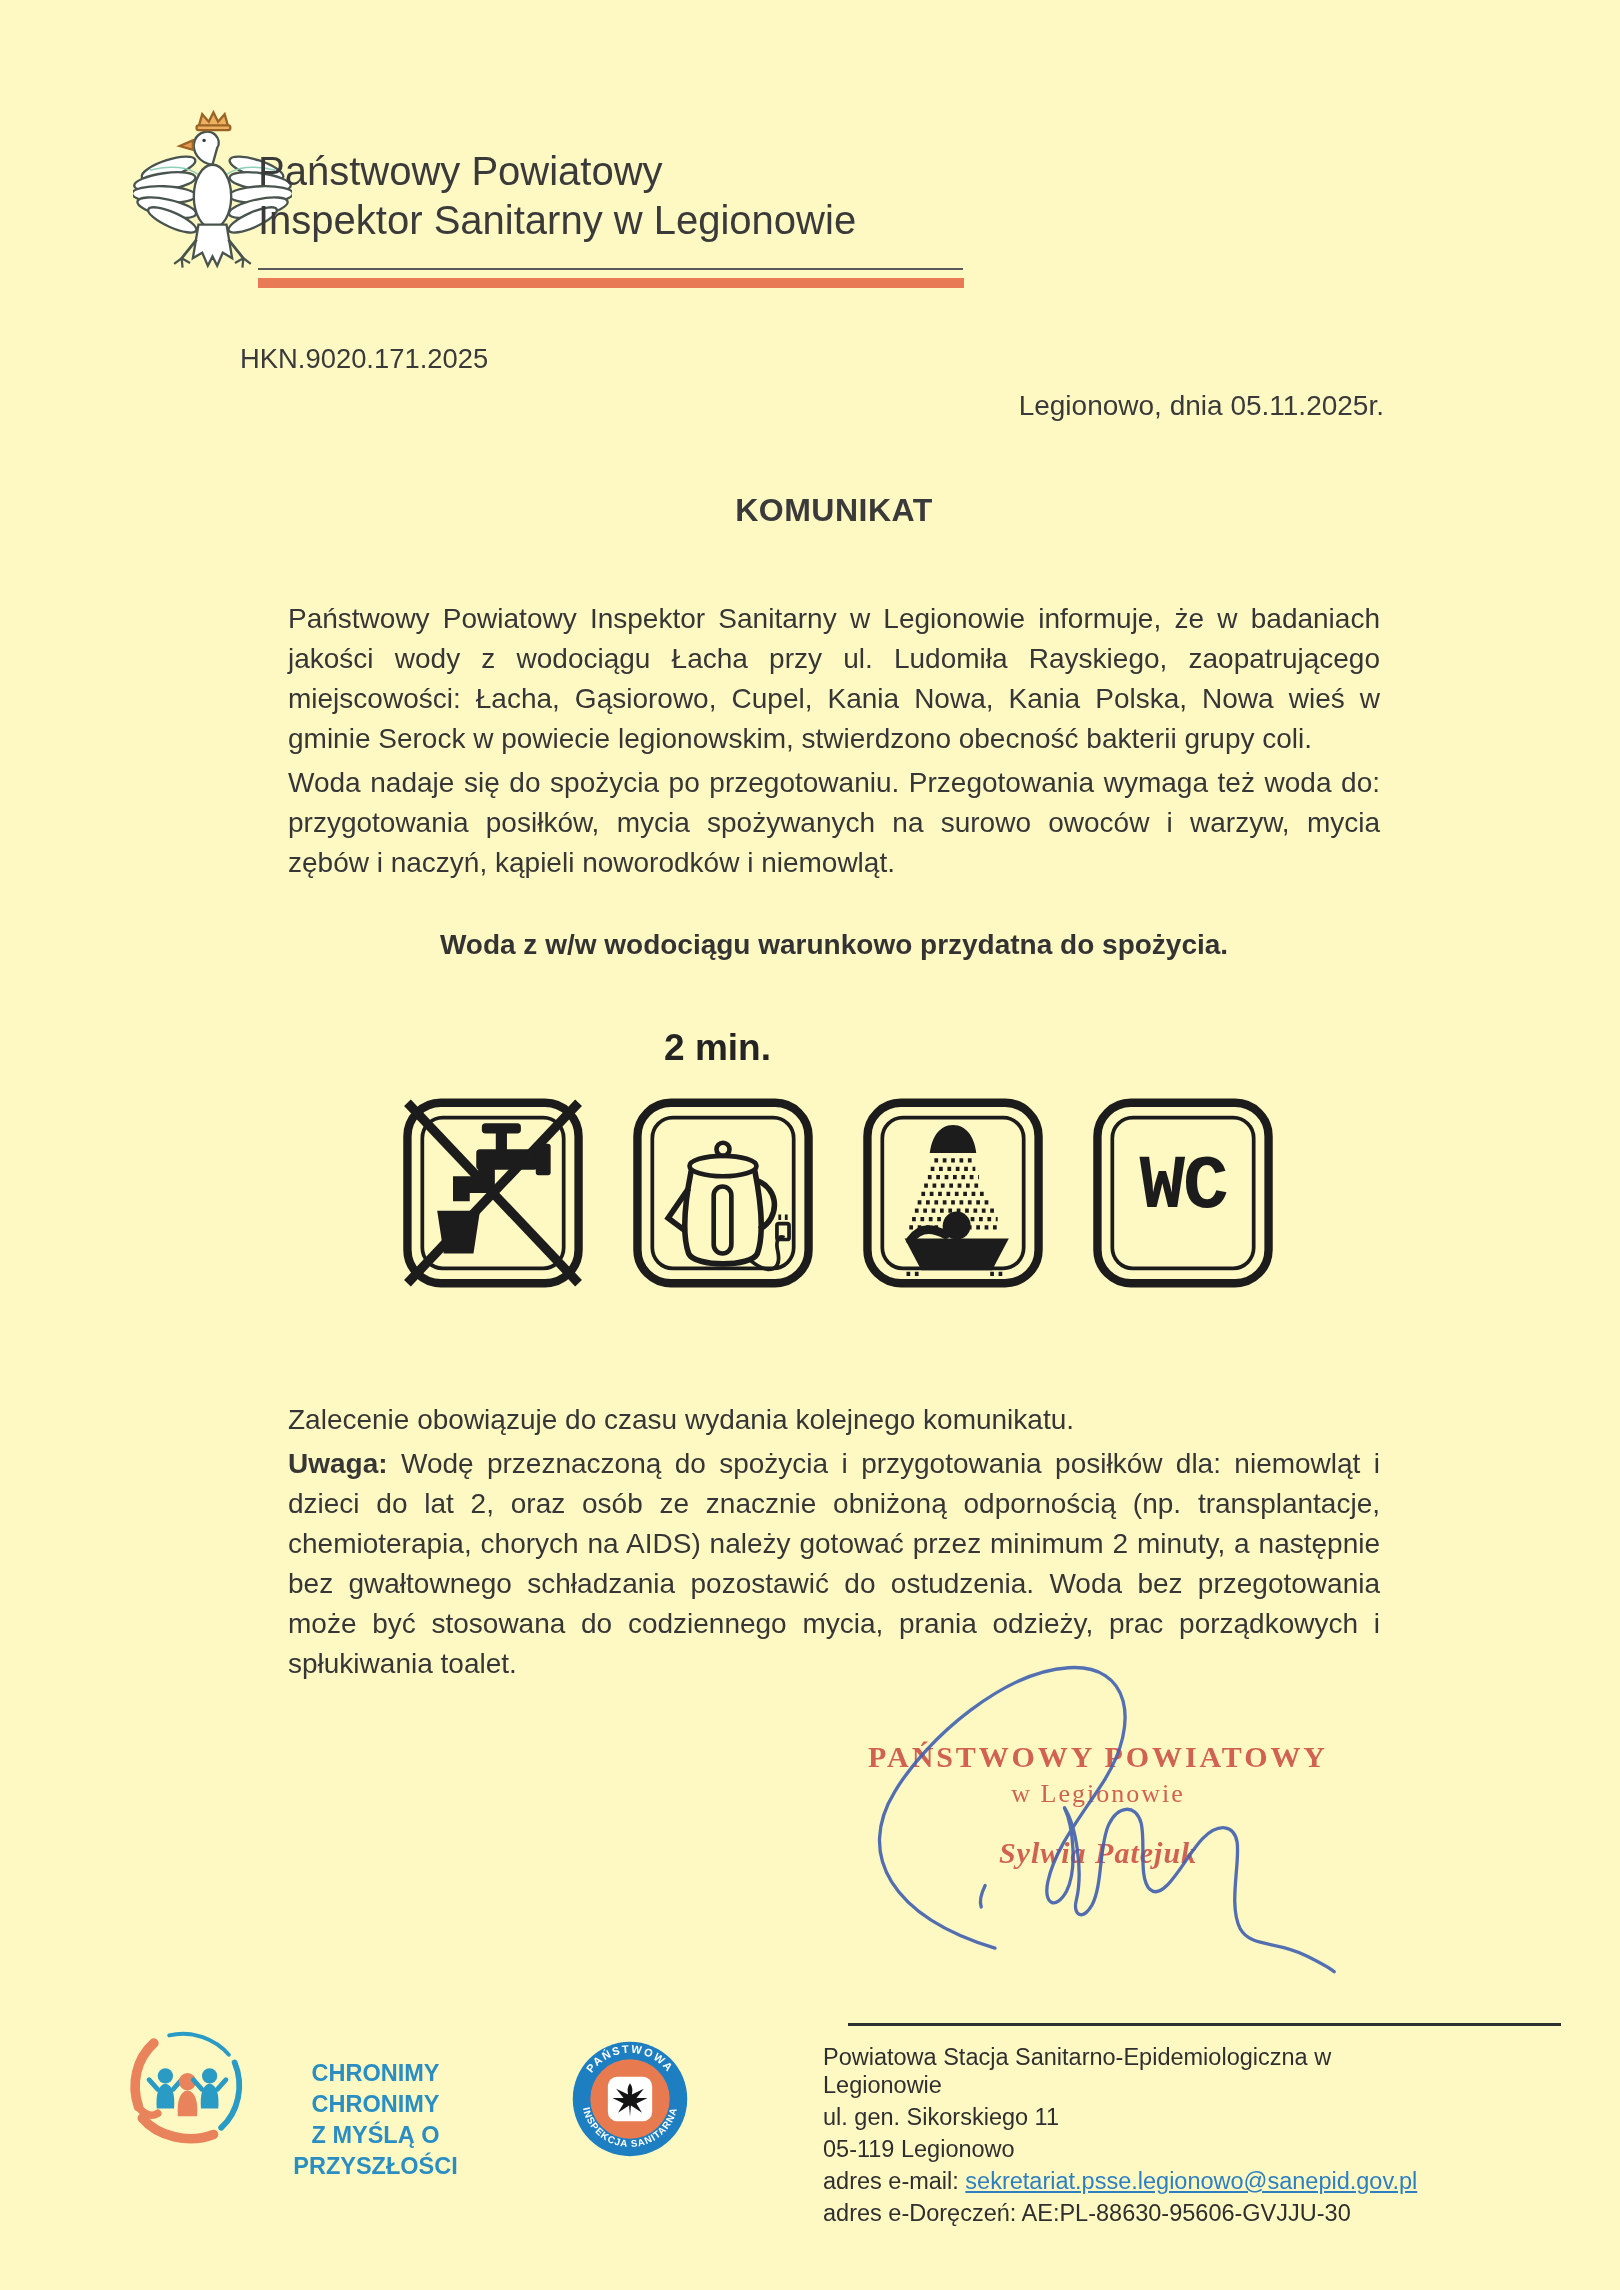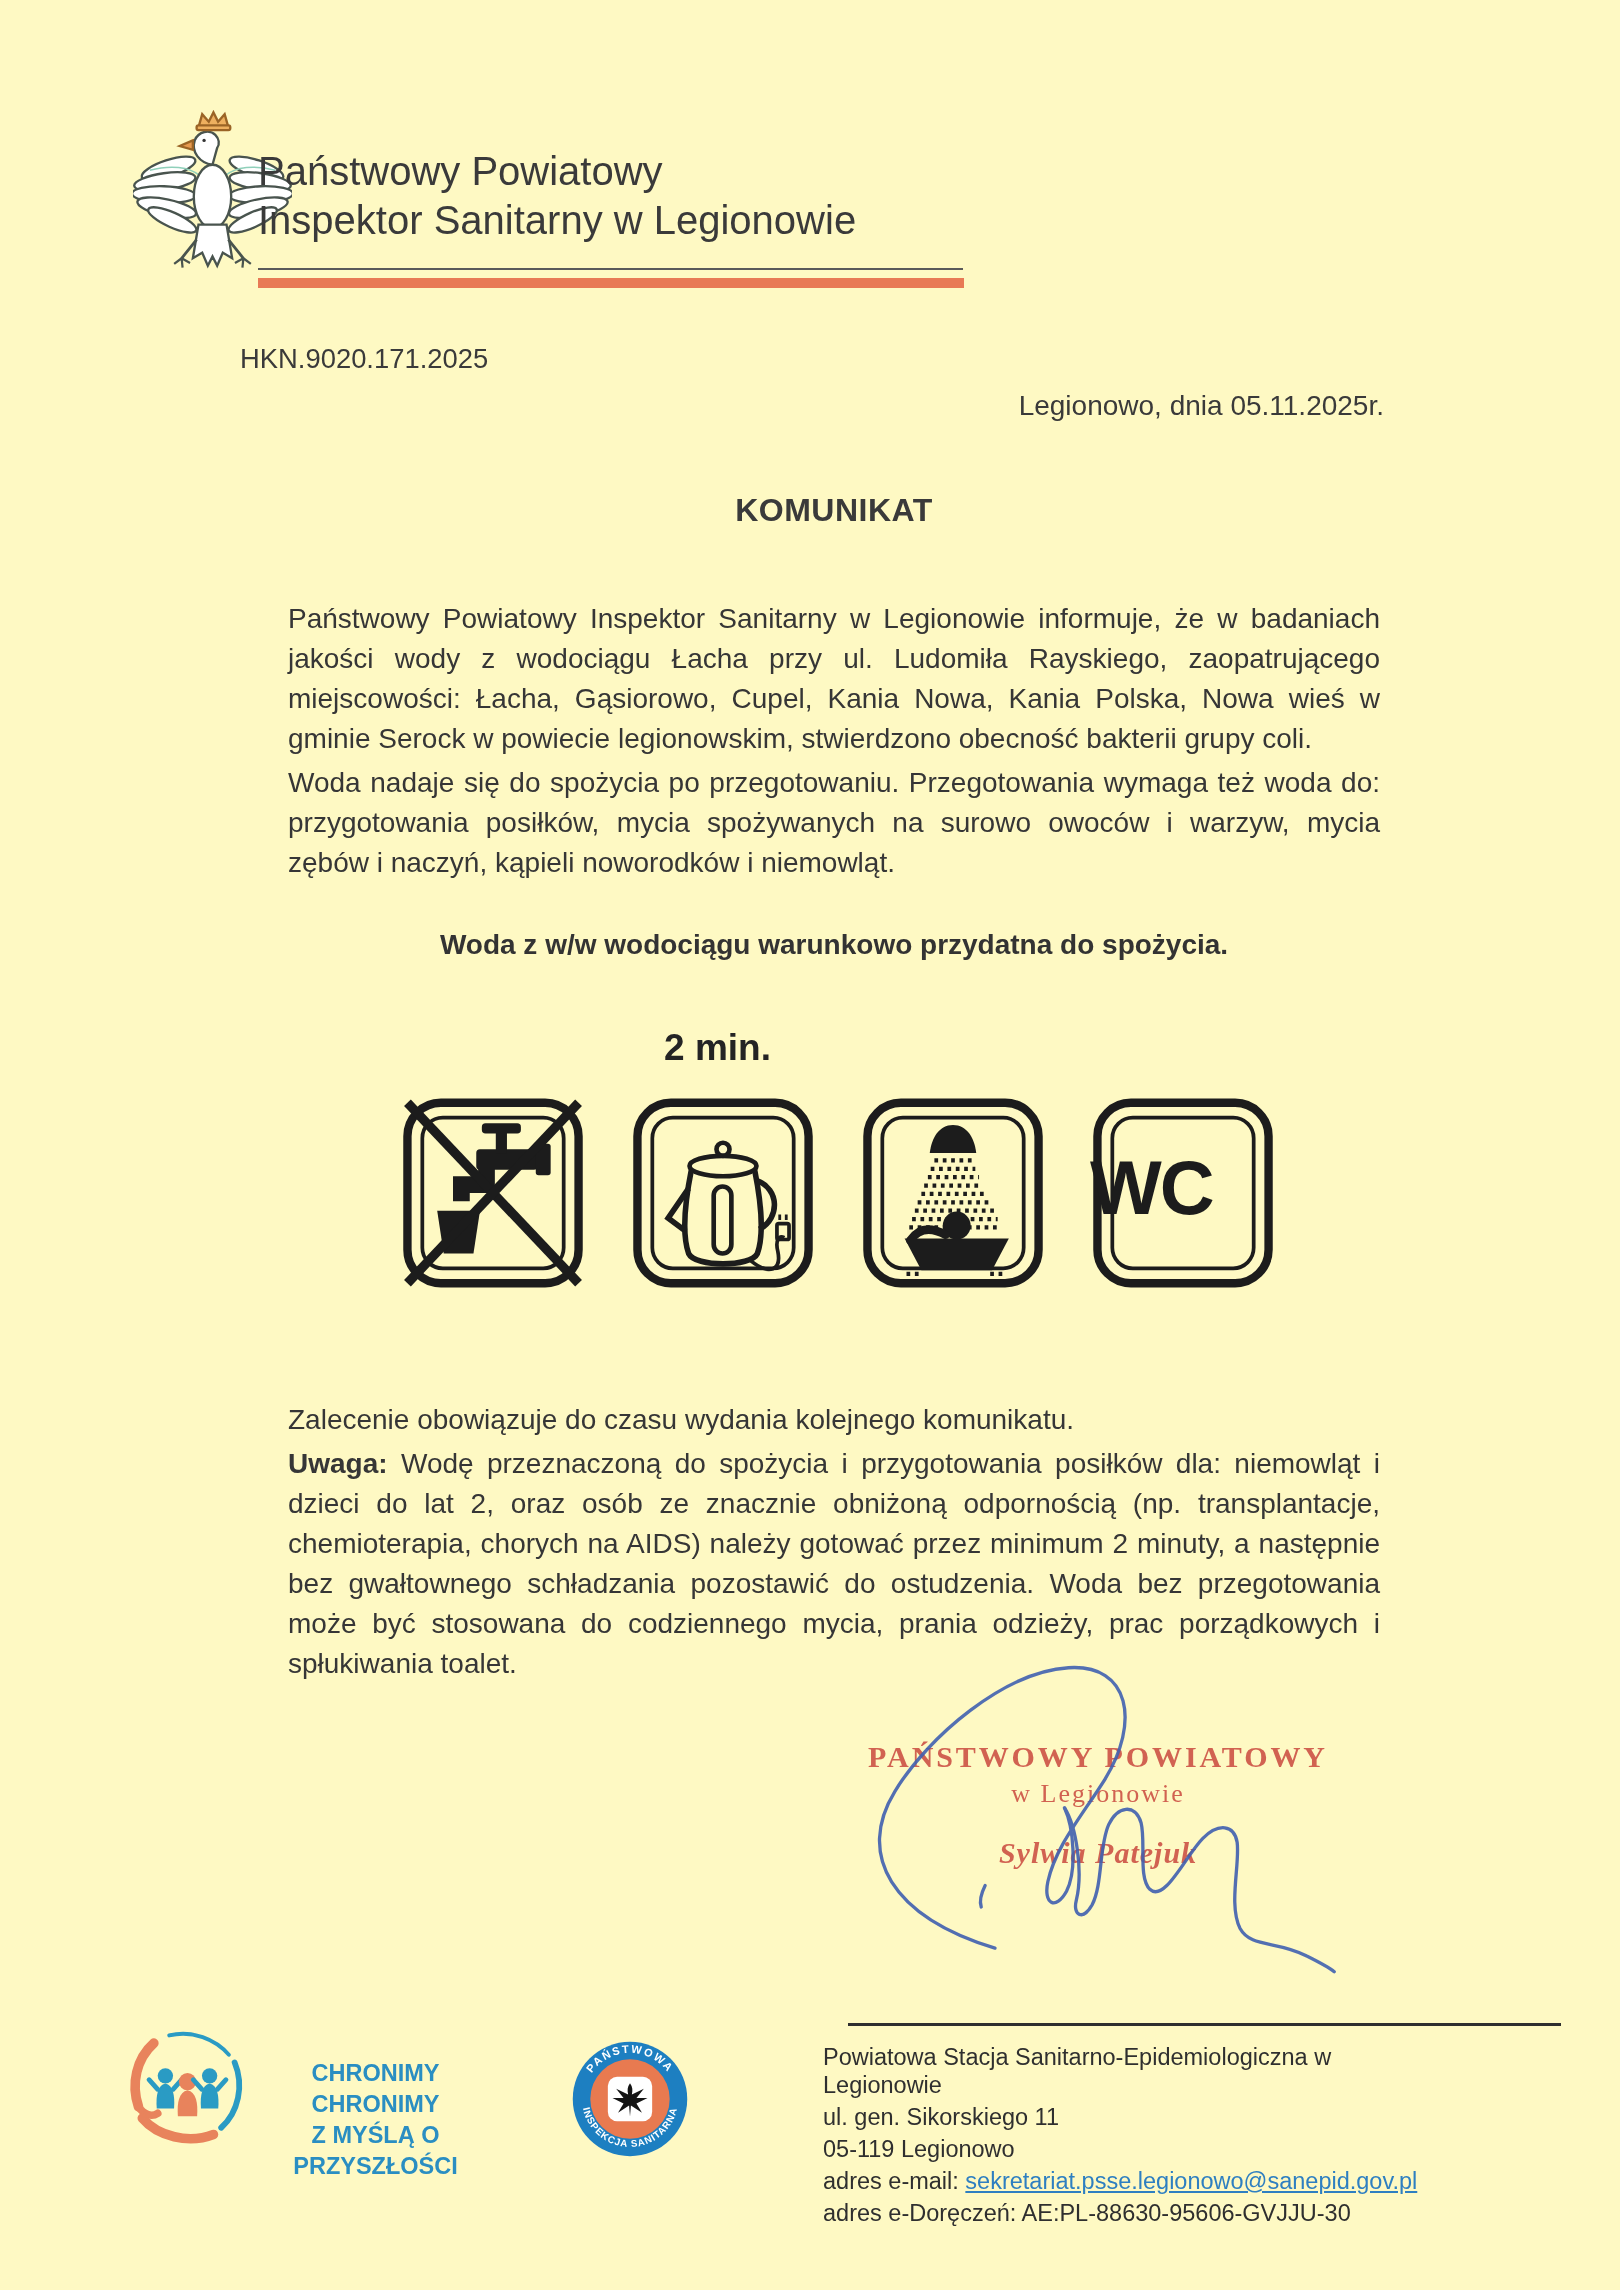--- a/index.html
+++ b/index.html
@@ -35,22 +35,22 @@
   .highlight-line{left:284px;top:929px;width:1100px;text-align:center;
     font-size:28px;font-weight:bold;color:#333;}
   .block-2{top:1396px;}
 
   
   .boil-label{left:622px;top:1027px;width:191px;text-align:center;
     font-size:37px;font-weight:bold;color:#242424;}
   .picto-row{left:400px;top:1095px;display:flex;gap:44px;}
   .picto{width:186px;height:196px;position:relative;}
   .picto svg{position:absolute;left:0;top:0;}
-  .wc-text{position:absolute;left:0;top:49px;width:186px;
-    font-size:76px;font-weight:bold;color:#1c1c1c;letter-spacing:-2px;}
+  .wc-text{position:absolute;left:0;top:49px;width:186px;text-align:center;
+    font-size:76px;font-weight:bold;color:#1c1c1c;letter-spacing:-2px;font-family:Liberation Mono, monospace;}
 
   
   .stamp{left:853px;top:1740px;width:490px;text-align:center;
     font-family:"Liberation Serif", serif;color:rgba(205,85,72,.92);}
   .stamp-l1{font-size:30px;letter-spacing:2.9px;font-weight:600;}
   .stamp-l2{font-size:30px;letter-spacing:2.9px;font-weight:600;margin-top:3.9px;}
   .stamp-l3{font-size:26px;letter-spacing:2px;margin-top:4.9px;}
   .stamp-name{font-size:30px;font-style:italic;font-weight:bold;margin-top:27.4px;letter-spacing:1px;}
   .signature-wrap{left:838px;top:1654px;width:510px;height:353px;z-index:5;}
 

